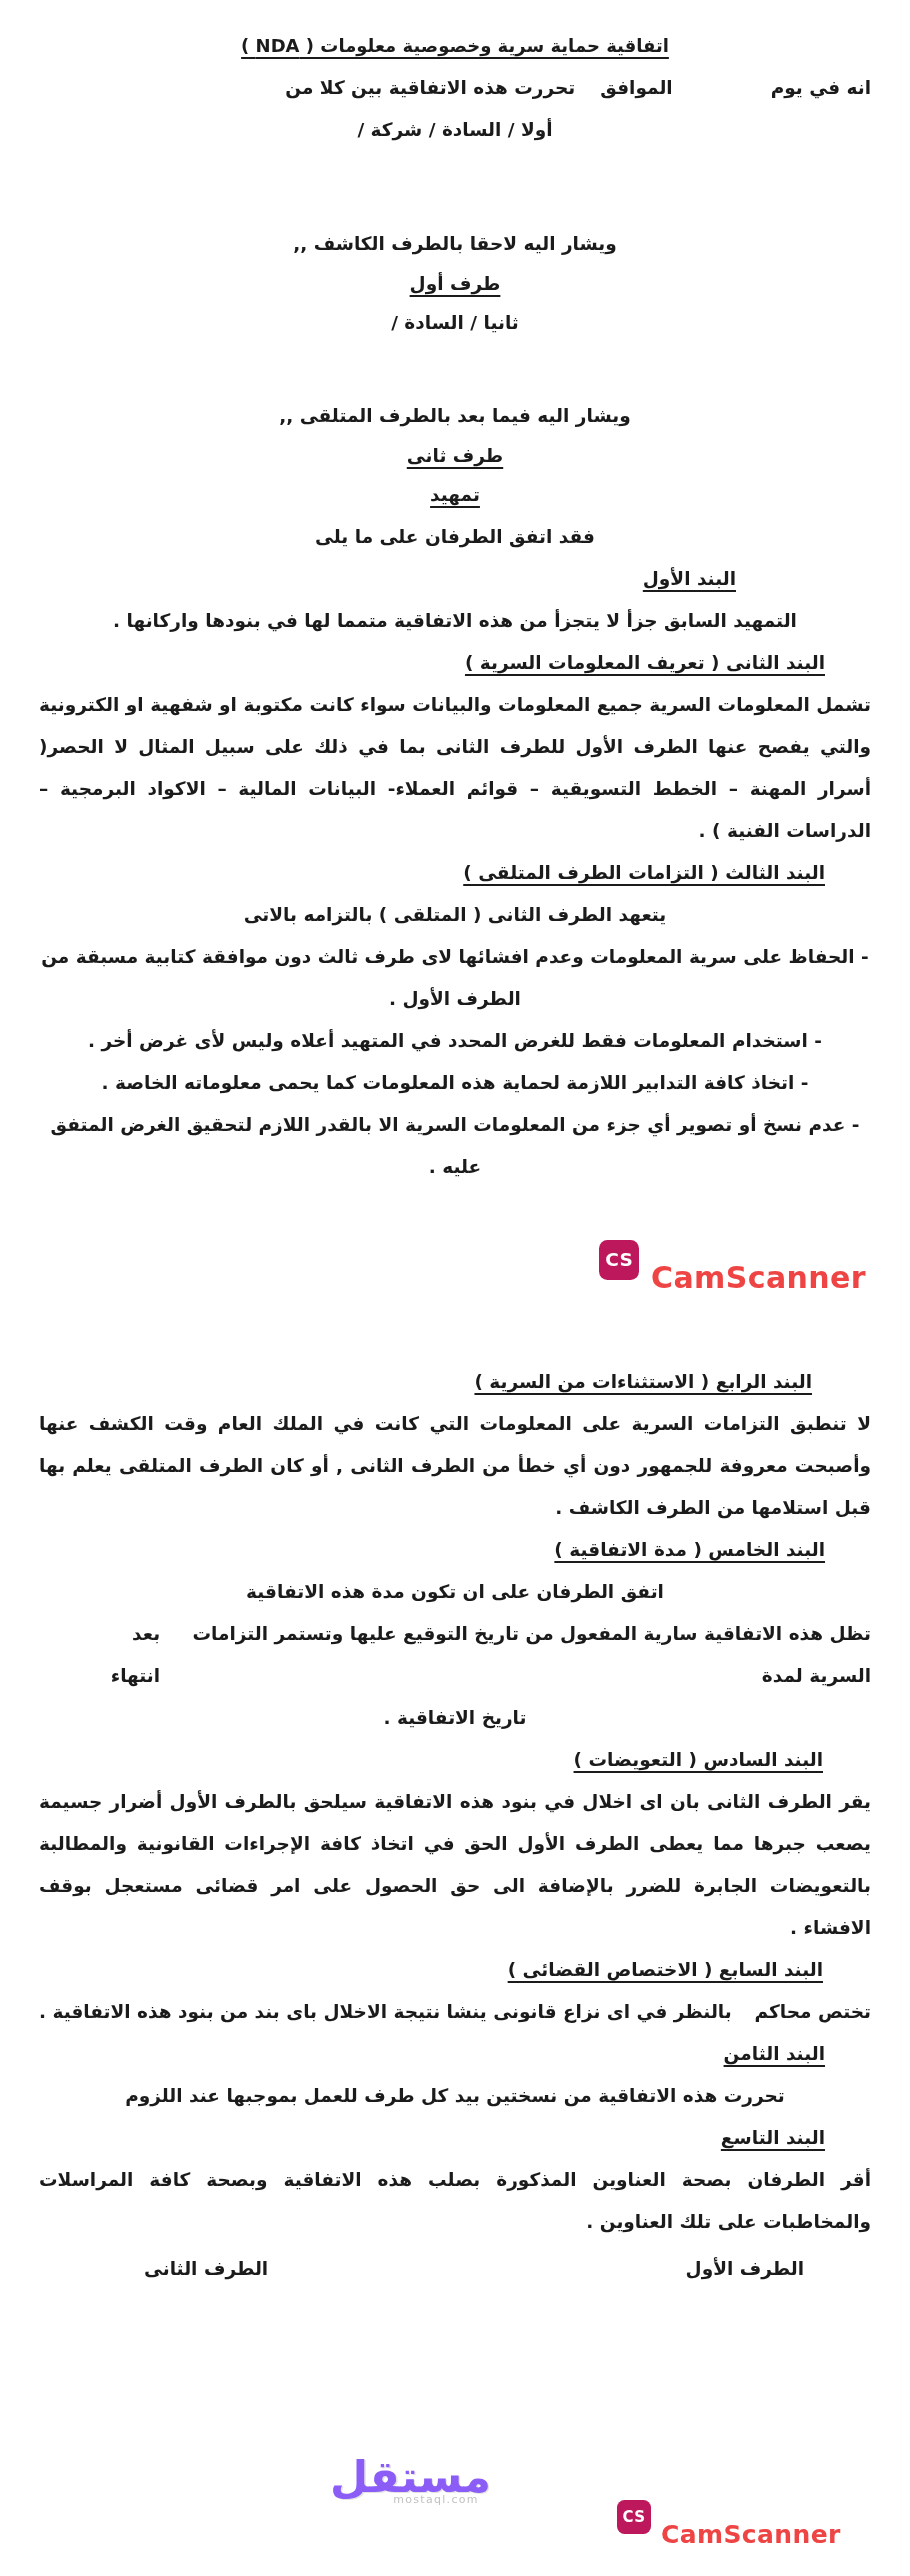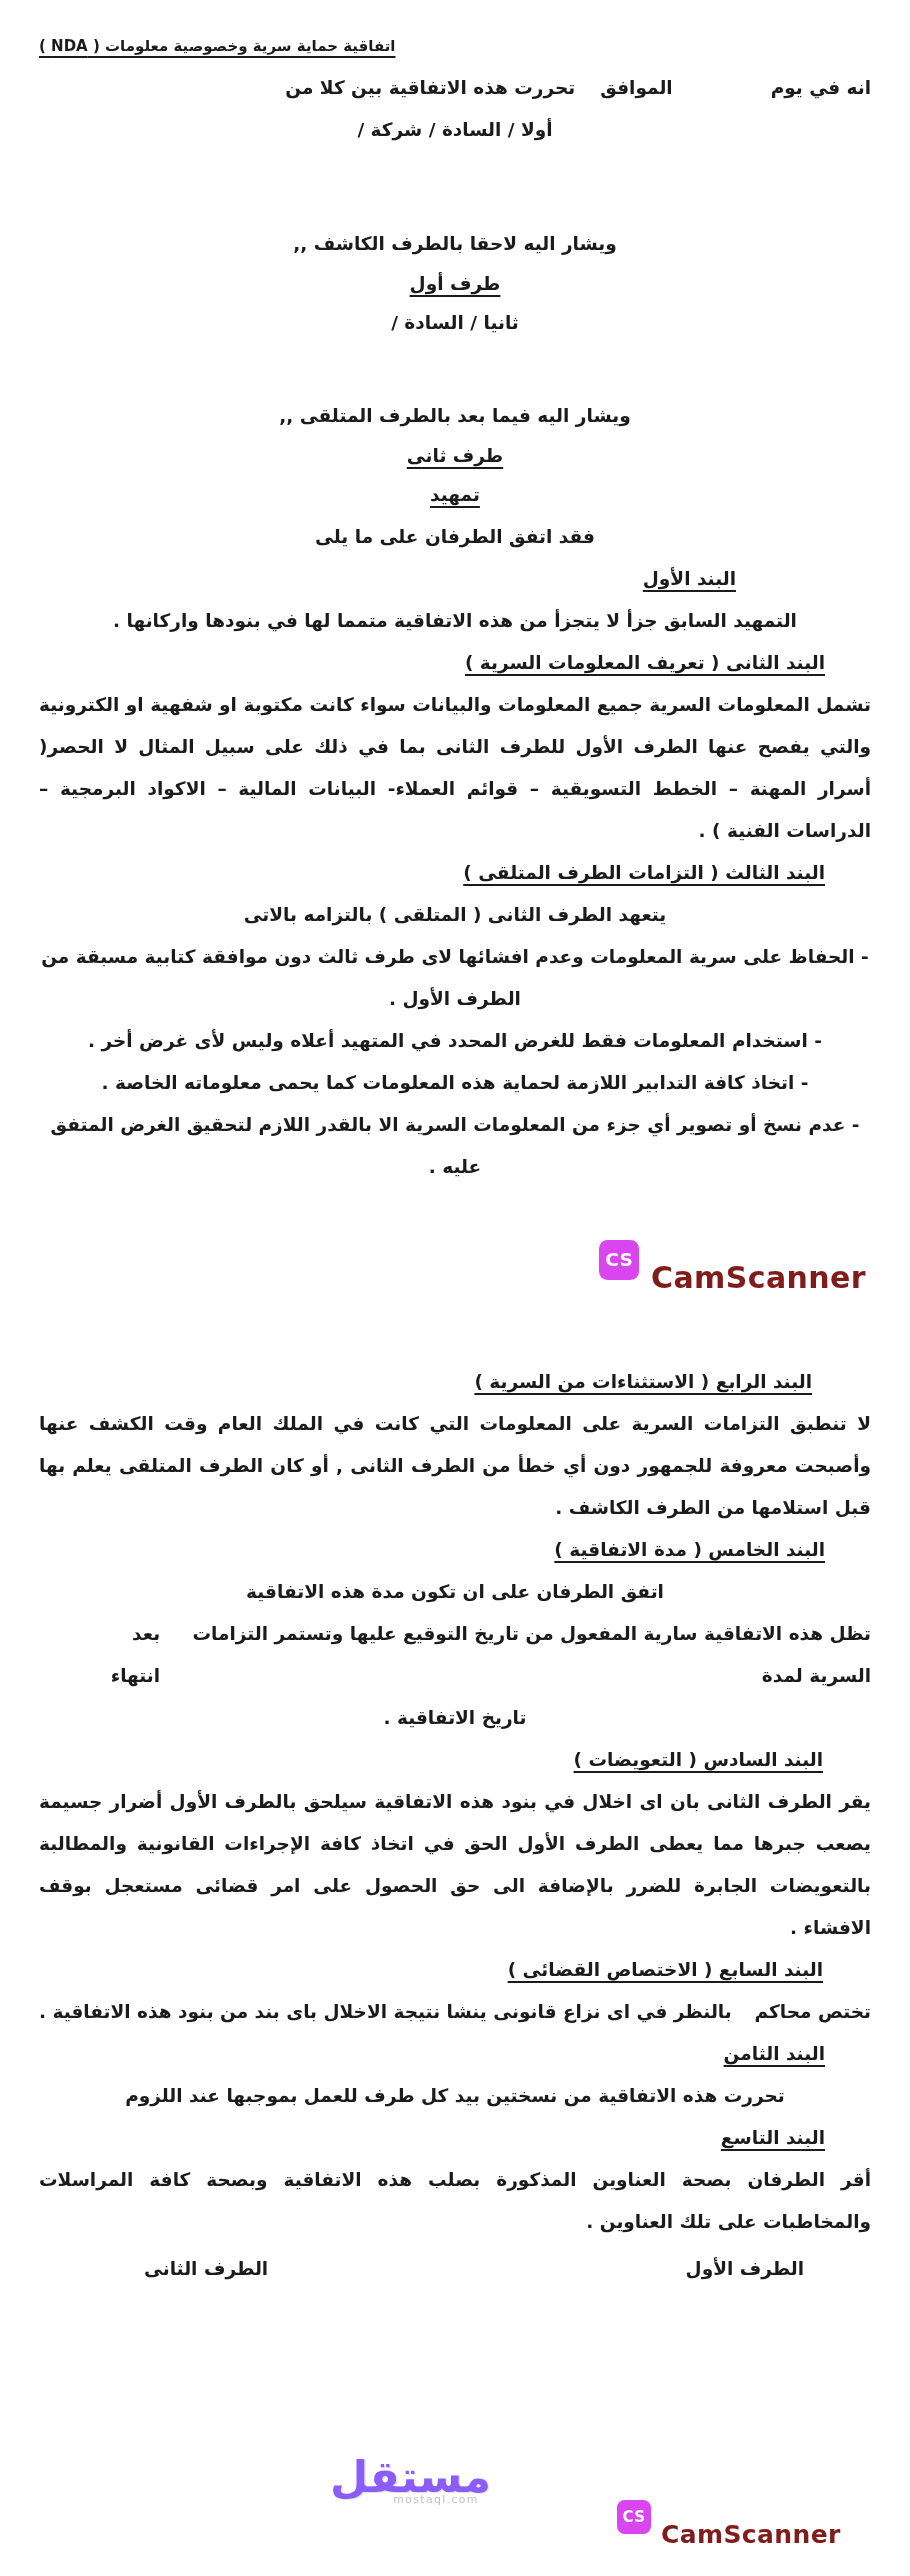--- a/index.html
+++ b/index.html
@@ -20,23 +20,23 @@
     color: #1b1b1b;
     font-size: 18.5px;
     font-weight: 600;
   }
 
   .line  { line-height: 42px; text-align: center; }
   .para  { line-height: 42px; text-align: justify; }
   .center{ text-align: center; }
 
   .title {
-    font-size: 15px;
-    font-weight: 800;
-    text-align: left;
+    font-size: 18px;
+    font-weight: 800;
+    text-align: center;
     line-height: 42px;
     text-decoration: underline;
     text-underline-offset: 5px;
     text-decoration-thickness: 1.7px;
   }
 
   .bh {
     font-weight: 800;
     line-height: 42px;
     text-align: right;
@@ -96,33 +96,33 @@
     direction: ltr;
     justify-content: flex-end;
     align-items: center;
     gap: 11.8px;
     margin-top: 46px;
     padding-right: 5px;
     height: 51px;
   }
   .cs-icon {
     width: 40px; height: 40px;
-    background: #d946ef;
+    background: #be185d;
     border-radius: 8.4px;
     color: #ffffff;
     display: flex; align-items: center; justify-content: center;
     font-weight: 800;
     font-size: 18.5px;
     letter-spacing: 0.4px;
     flex: 0 0 auto;
   }
   .cs-name {
     font-size: 30px;
     font-weight: 700;
-    color: #7f1d1d;
+    color: #ef4444;
     letter-spacing: 0.4px;
     margin-top: 35px;
   }
 
   .cs-bottom {
     position: absolute;
     left: 617px;
     top: 2485px;
     display: flex;
     direction: ltr;

